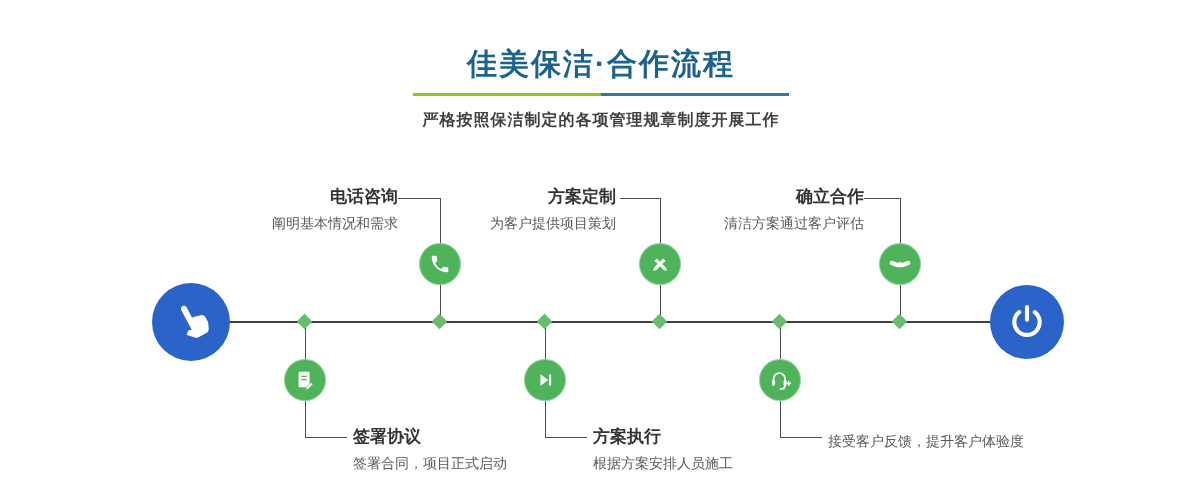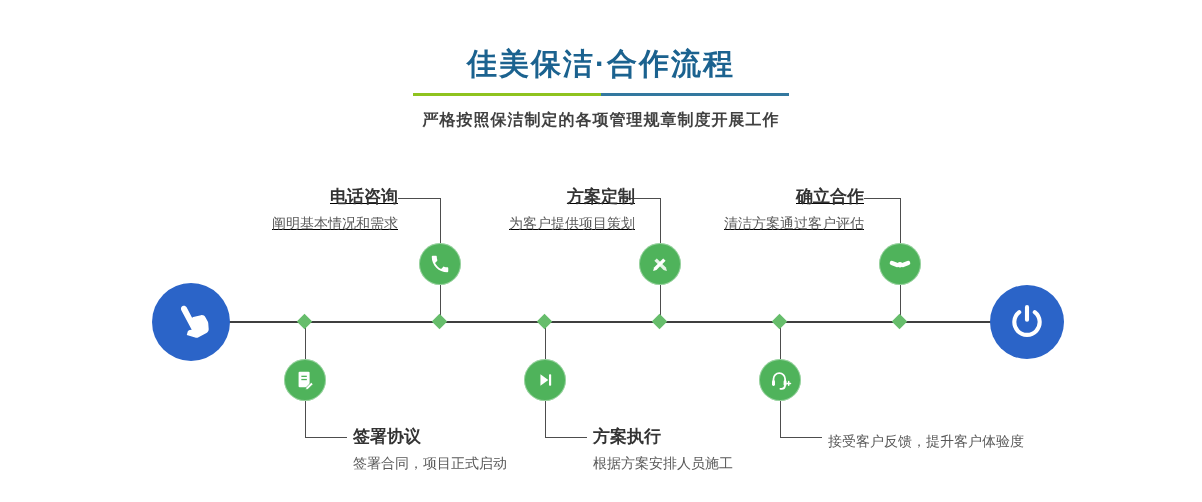--- a/index.html
+++ b/index.html
@@ -21,21 +21,21 @@
   .vline{position:absolute;width:1px;background:#4d4d4d;}
   .hline{position:absolute;height:1px;background:#4d4d4d;}
   .diamond{position:absolute;width:11px;height:11px;background:#66bd6b;transform:rotate(45deg);}
   .endpoint{position:absolute;border-radius:50%;background:#2b64c8;
             display:flex;align-items:center;justify-content:center;}
   .ep-start{left:152px;top:283px;width:78px;height:78px;}
   .ep-end{left:990px;top:285px;width:74px;height:74px;}
   .node{position:absolute;width:42px;height:42px;border-radius:50%;background:#4fb35b;
         display:flex;align-items:center;justify-content:center;box-shadow:0 0 0 1px rgba(255,255,255,0.4) inset;}
   
-  .label-top{position:absolute;top:186px;text-align:right;width:220px;text-decoration:underline;}
+  .label-top{position:absolute;top:186px;text-align:right;width:220px;}
   .label-bottom{position:absolute;top:426px;text-align:left;width:262px;}
   .step-title{font-size:17px;font-weight:bold;color:#333333;line-height:22px;}
   .step-desc{font-size:14px;color:#595959;line-height:20px;margin-top:5px;}
   .icon svg{display:block;}
 </style>
 </head>
 <body>
 
 <div class="canvas">
 
@@ -139,21 +139,21 @@
         <path d="M17 18a3.4 3.4 0 0 1-3.4 2.8h-1.2"></path>
         <path d="M20.7 13.6v3.6M18.9 15.4h3.6" stroke-width="1.5"></path>
       </svg>
     </span>
   </div>
 
   <div class="label-top" style="left:178px">
     <div class="step-title">电话咨询</div>
     <div class="step-desc">阐明基本情况和需求</div>
   </div>
-  <div class="label-top" style="left:415px">
+  <div class="label-top" style="left:396px">
     <div class="step-title">方案定制</div>
     <div class="step-desc">为客户提供项目策划</div>
   </div>
   <div class="label-top" style="left:644px">
     <div class="step-title">确立合作</div>
     <div class="step-desc">清洁方案通过客户评估</div>
   </div>
 
   <div class="label-bottom" style="left:593px">
     <div class="step-title">方案执行</div>

